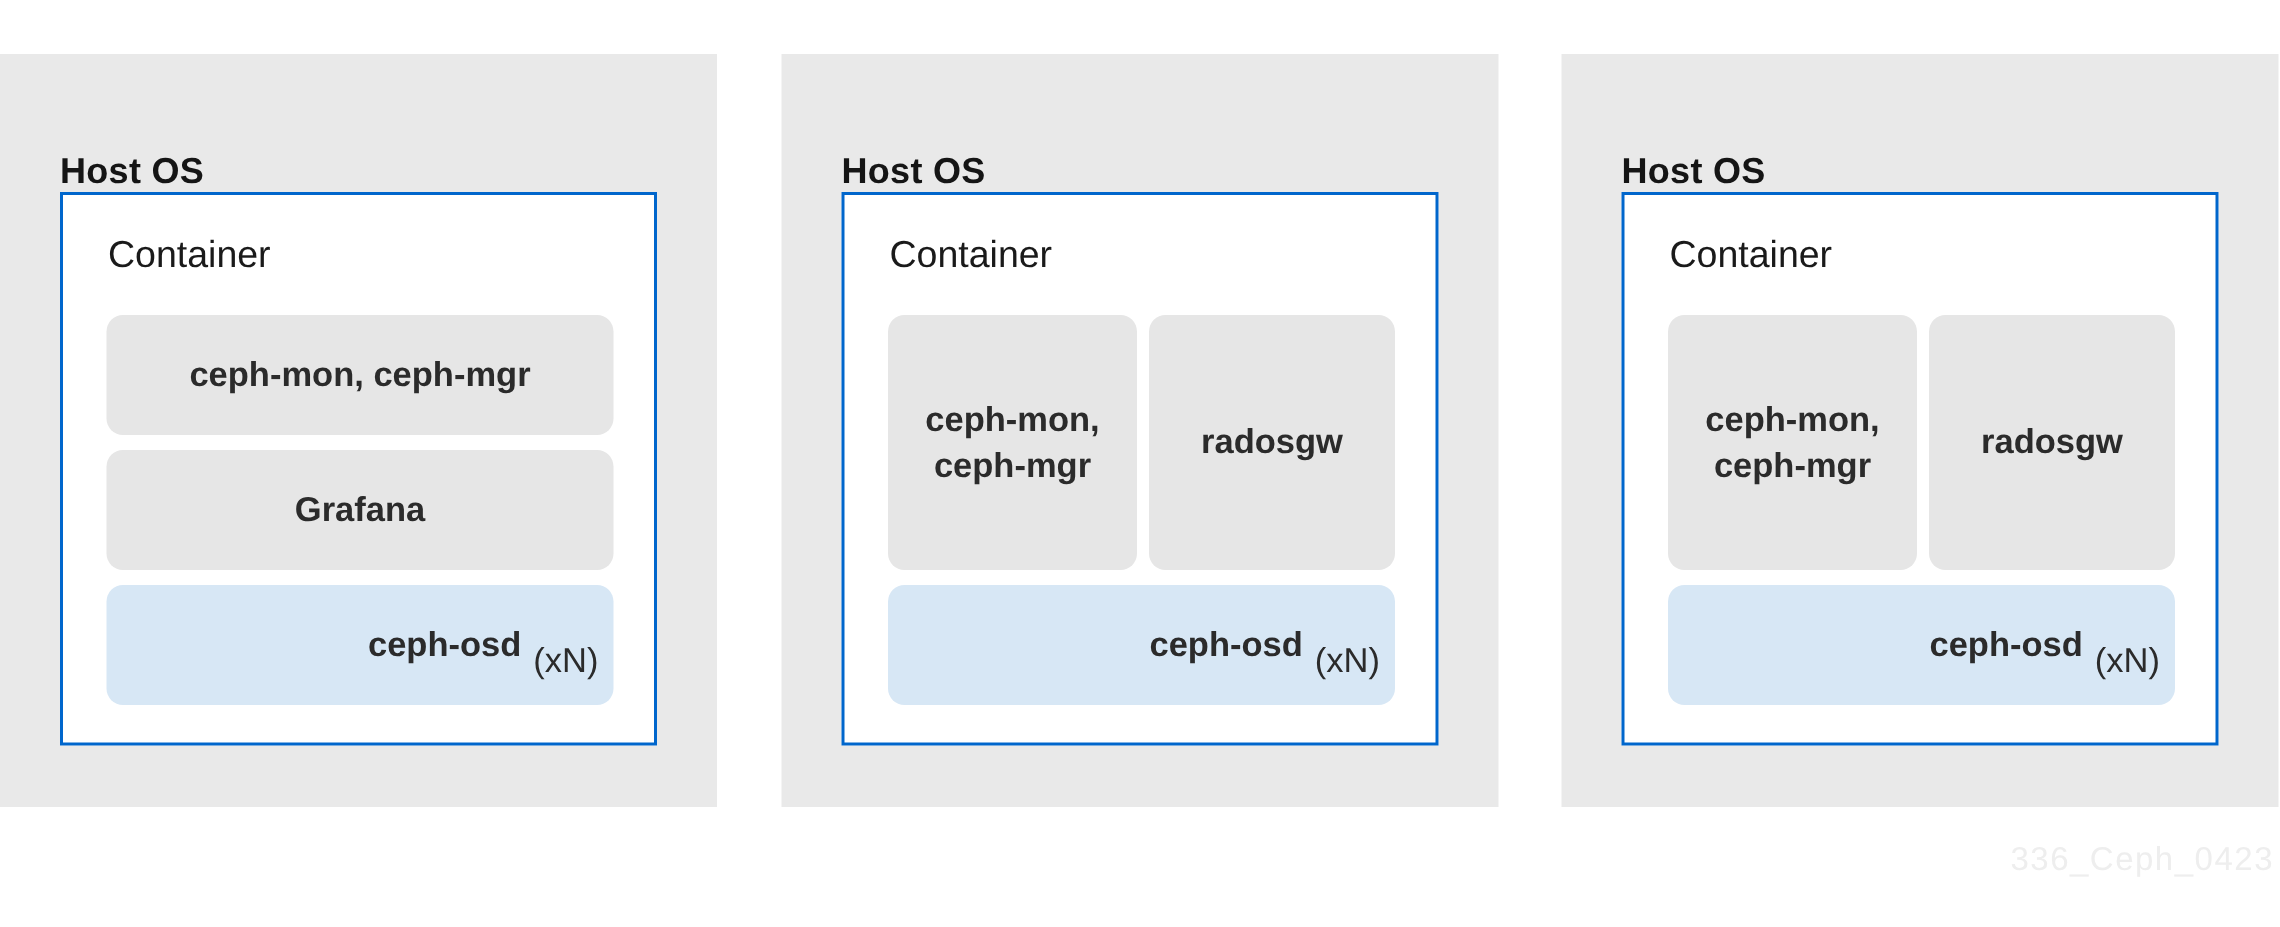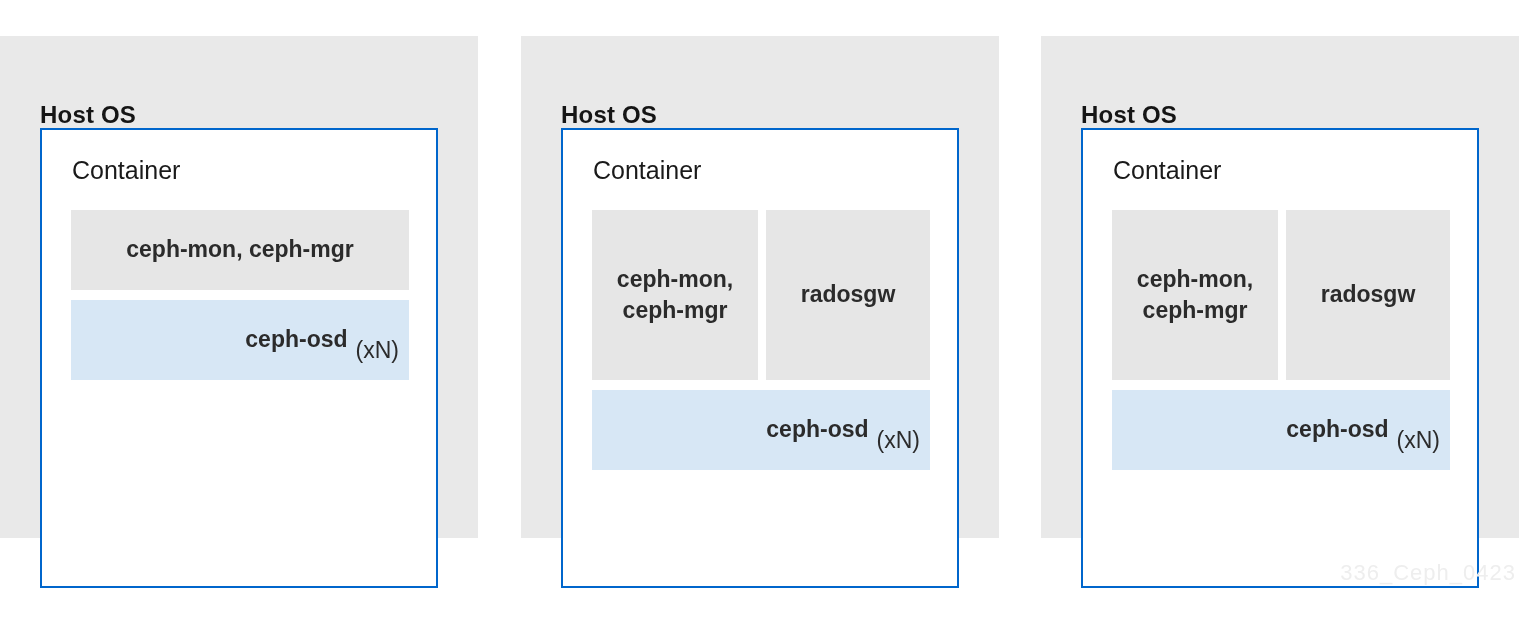--- a/index.html
+++ b/index.html
@@ -34,21 +34,21 @@
     font-weight: 700;
     color: #151515;
     letter-spacing: 0.2px;
   }
 
   .container-box {
     position: absolute;
     left: 40px;
     top: 92px;
     width: 398px;
-    height: 460px;
+    height: 369px;
     background: #ffffff;
     border: 2px solid #0066cc;
     padding-left: 32px;
   }
 
   .container-title {
     position: absolute;
     left: 30px;
     top: 26px;
     font-size: 25px;
@@ -70,20 +70,21 @@
     column-gap: 8px;
     margin-bottom: 10px;
   }
 
   .cbox {
     display: flex;
     align-items: center;
     justify-content: center;
     text-align: center;
     padding: 0 10px;
+    border-radius: 11px;
   }
   .cbox.gray { background: #e6e6e6; }
   .cbox.blue { background: #d7e7f5; justify-content: flex-end; }
   .h80  { height: 80px;  margin-bottom: 10px; }
   .h80last { height: 80px; }
   .h170 { height: 170px; }
 
   .lbl {
     font-size: 23px;
     line-height: 1.35;
@@ -110,20 +111,23 @@
 </head>
 <body>
 
 <section class="panel p0">
   <h2 class="host-title">Host OS</h2>
   <div class="container-box">
     <div class="container-title">Container</div>
     <div class="stack">
       <div class="cbox gray h80">
         <span class="lbl">ceph-mon, ceph-mgr</span>
+      </div>
+      <div class="cbox gray h80">
+        <span class="lbl">Grafana</span>
       </div>
       <div class="cbox blue h80last">
         <span class="lbl">ceph-osd</span>
           <span class="lbl light">(xN)</span>
       </div>
     </div>
   </div>
 </section>
 
 <section class="panel p1">

